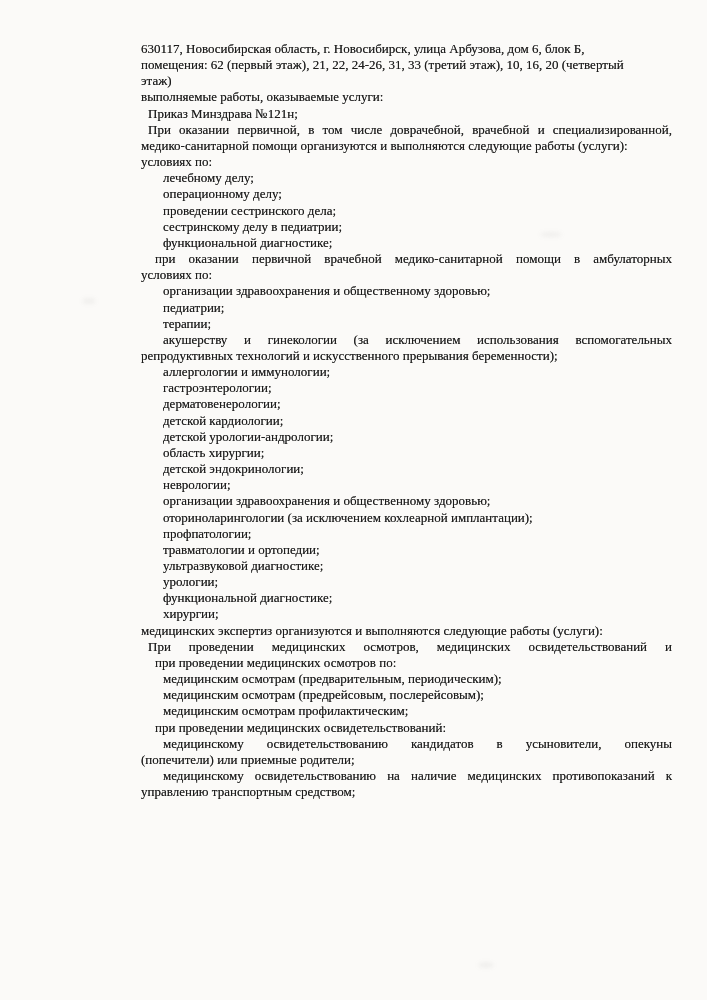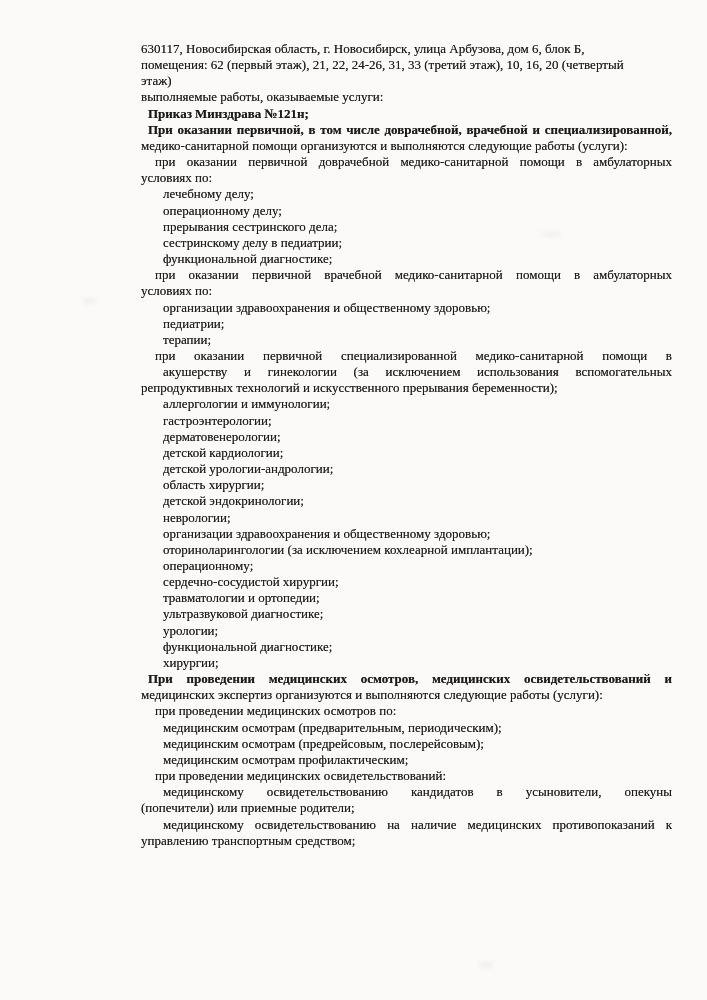--- a/index.html
+++ b/index.html
@@ -37,73 +37,70 @@
     line-height: 16.15px;
     text-shadow: 0 0 0.5px rgba(25,25,25,0.65);
   }
   .line { white-space: nowrap; }
   .line.just {
     white-space: normal;
     text-align: justify;
     text-align-last: justify;
   }
   .ind0 { padding-left: 0; }
-  .ind1 { padding-left: 7px; font-weight: bold; }
+  .ind1 { padding-left: 7px; }
   .ind2 { padding-left: 14px; }
   .ind3 { padding-left: 22px; }
 </style>
 </head>
 <body>
 
 <div class="page">
   <div class="smudge s1"></div>
   <div class="smudge s2"></div>
   <div class="smudge s3"></div>
   <div class="textblock">
       <div class="line ind0">630117, Новосибирская область, г. Новосибирск, улица Арбузова, дом 6, блок Б,</div>
       <div class="line ind0">помещения: 62 (первый этаж), 21, 22, 24-26, 31, 33 (третий этаж), 10, 16, 20 (четвертый</div>
       <div class="line ind0">этаж)</div>
       <div class="line ind0">выполняемые работы, оказываемые услуги:</div>
       <div class="line ind1">Приказ Минздрава №121н;</div>
       <div class="line ind1 just">При оказании первичной, в том числе доврачебной, врачебной и специализированной,</div>
       <div class="line ind0">медико-санитарной помощи организуются и выполняются следующие работы (услуги):</div>
-      <div class="line ind2 just">при оказании первичной доврачебной медико-санитарной помощи в амбулаторных</div>
       <div class="line ind0">условиях по:</div>
       <div class="line ind3">лечебному делу;</div>
       <div class="line ind3">операционному делу;</div>
-      <div class="line ind3">прерывания сестринского дела;</div>
+      <div class="line ind3">проведении сестринского дела;</div>
       <div class="line ind3">сестринскому делу в педиатрии;</div>
       <div class="line ind3">функциональной диагностике;</div>
       <div class="line ind2 just">при оказании первичной врачебной медико-санитарной помощи в амбулаторных</div>
       <div class="line ind0">условиях по:</div>
       <div class="line ind3">организации здравоохранения и общественному здоровью;</div>
       <div class="line ind3">педиатрии;</div>
       <div class="line ind3">терапии;</div>
-      <div class="line ind2 just">при оказании первичной специализированной медико-санитарной помощи в</div>
       <div class="line ind3 just">акушерству и гинекологии (за исключением использования вспомогательных</div>
       <div class="line ind0">репродуктивных технологий и искусственного прерывания беременности);</div>
       <div class="line ind3">аллергологии и иммунологии;</div>
       <div class="line ind3">гастроэнтерологии;</div>
       <div class="line ind3">дерматовенерологии;</div>
       <div class="line ind3">детской кардиологии;</div>
       <div class="line ind3">детской урологии-андрологии;</div>
       <div class="line ind3">область хирургии;</div>
       <div class="line ind3">детской эндокринологии;</div>
       <div class="line ind3">неврологии;</div>
       <div class="line ind3">организации здравоохранения и общественному здоровью;</div>
       <div class="line ind3">оториноларингологии (за исключением кохлеарной имплантации);</div>
-      <div class="line ind3">операционному;</div>
-      <div class="line ind3">сердечно-сосудистой хирургии;</div>
+      <div class="line ind3">профпатологии;</div>
       <div class="line ind3">травматологии и ортопедии;</div>
       <div class="line ind3">ультразвуковой диагностике;</div>
       <div class="line ind3">урологии;</div>
       <div class="line ind3">функциональной диагностике;</div>
       <div class="line ind3">хирургии;</div>
+      <div class="line ind0">медицинских экспертиз организуются и выполняются следующие работы (услуги):</div>
       <div class="line ind1 just">При проведении медицинских осмотров, медицинских освидетельствований и</div>
-      <div class="line ind0">медицинских экспертиз организуются и выполняются следующие работы (услуги):</div>
       <div class="line ind2">при проведении медицинских осмотров по:</div>
       <div class="line ind3">медицинским осмотрам (предварительным, периодическим);</div>
       <div class="line ind3">медицинским осмотрам (предрейсовым, послерейсовым);</div>
       <div class="line ind3">медицинским осмотрам профилактическим;</div>
       <div class="line ind2">при проведении медицинских освидетельствований:</div>
       <div class="line ind3 just">медицинскому освидетельствованию кандидатов в усыновители, опекуны</div>
       <div class="line ind0">(попечители) или приемные родители;</div>
       <div class="line ind3 just">медицинскому освидетельствованию на наличие медицинских противопоказаний к</div>
       <div class="line ind0">управлению транспортным средством;</div>
     </div>

